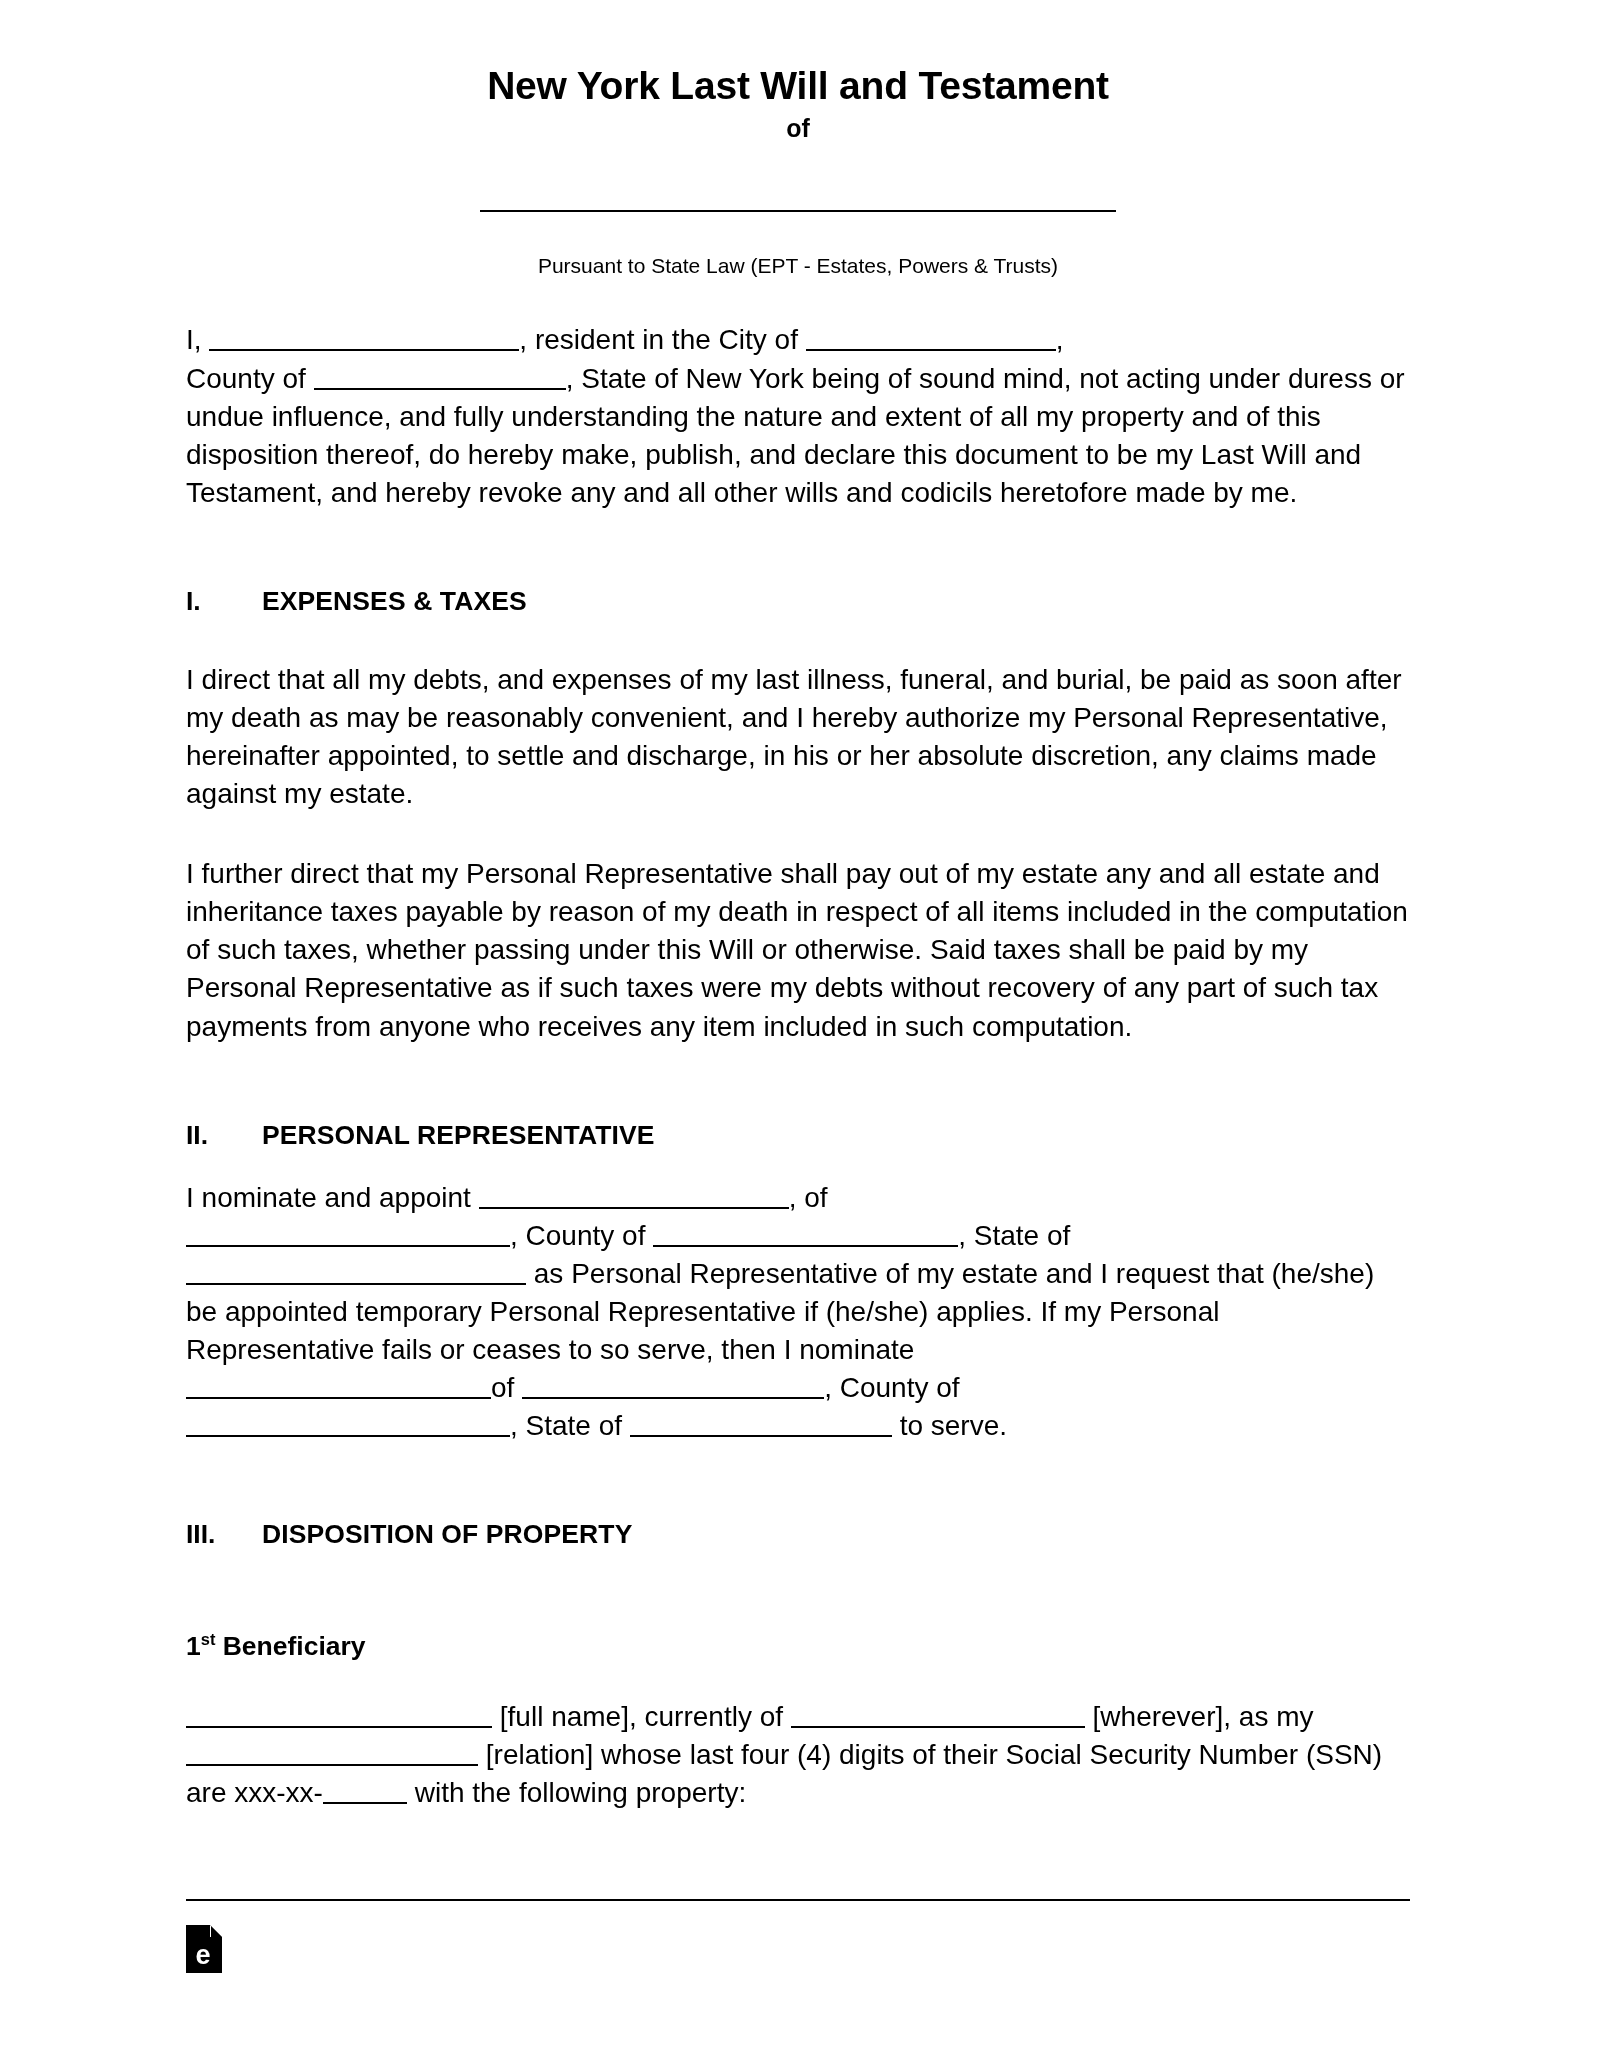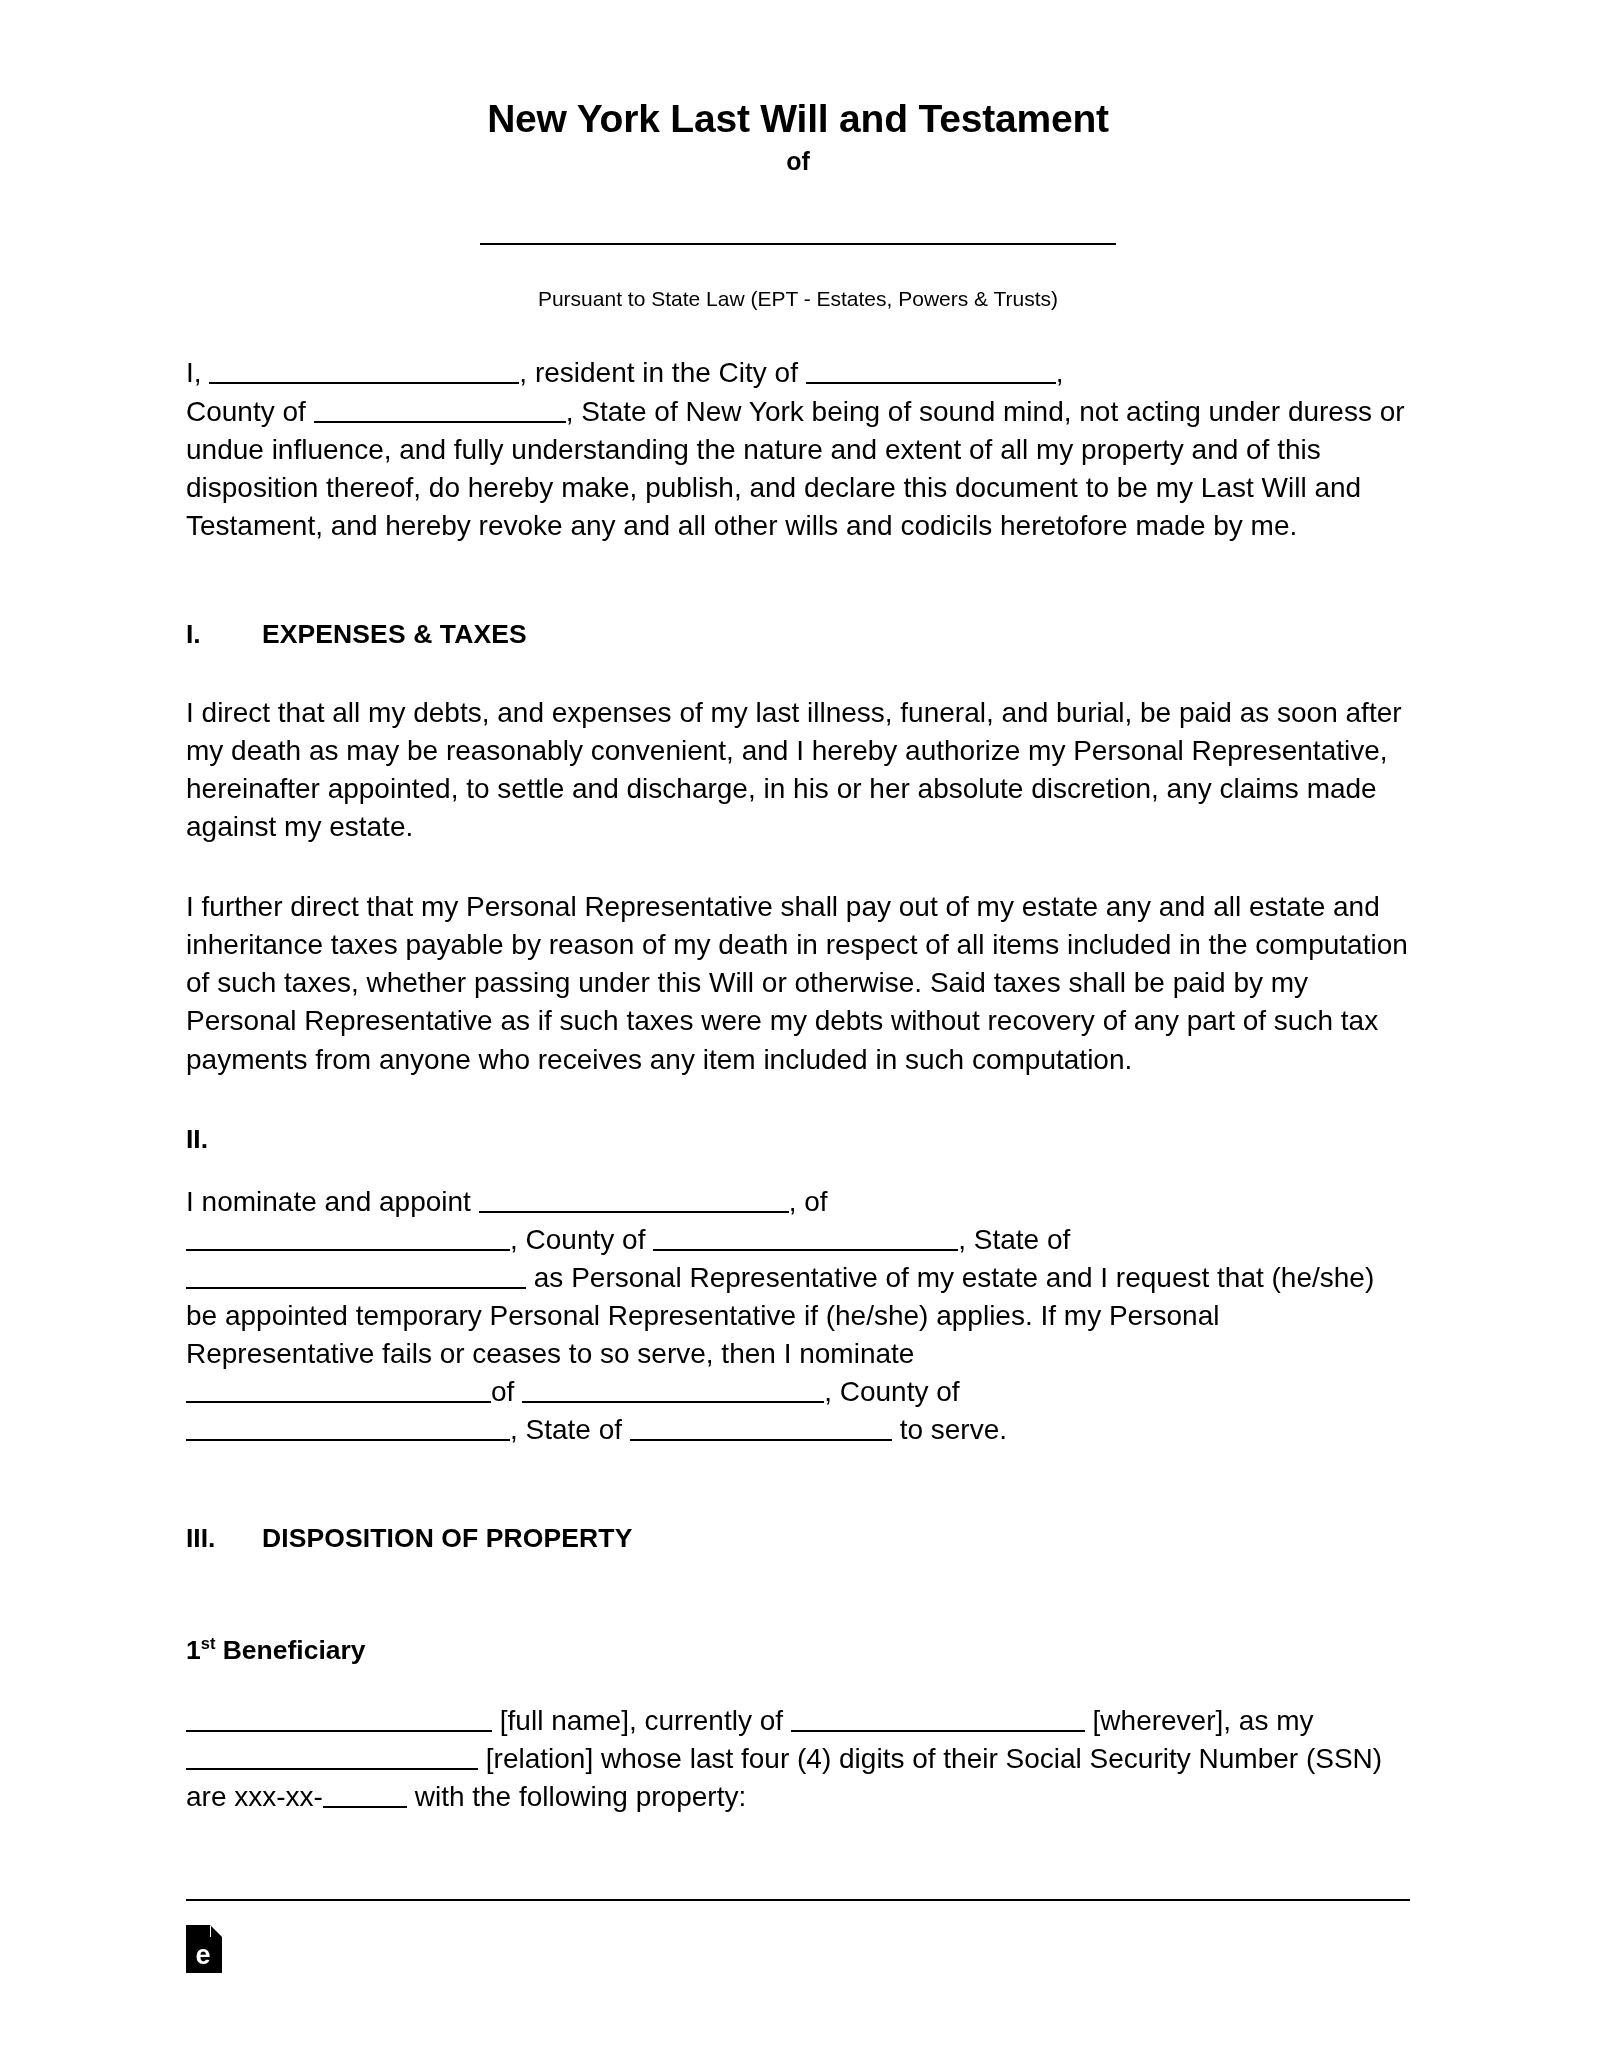--- a/index.html
+++ b/index.html
@@ -23,21 +23,21 @@
   }
   .content {
     position: absolute;
     left: 186px;
     top: 0;
     width: 1224px;
   }
 
   
   .title-block {
-    padding-top: 97px;
+    padding-top: 64px;
     text-align: center;
   }
   .doc-title {
     font-size: 39px;
     font-weight: bold;
     line-height: 1.12;
     letter-spacing: -0.2px;
     margin: 0;
   }
   .doc-title-of {
@@ -173,20 +173,21 @@
     <p class="para">I direct that all my debts, and expenses of my last illness, funeral, and burial, be paid as soon after my death as may be reasonably convenient, and I hereby authorize my Personal Representative, hereinafter appointed, to settle and discharge, in his or her absolute discretion, any claims made against my estate.</p>
 
     <div class="gap-lg"></div>
 
     <p class="para">I further direct that my Personal Representative shall pay out of my estate any and all estate and inheritance taxes payable by reason of my death in respect of all items included in the computation of such taxes, whether passing under this Will or otherwise. Said taxes shall be paid by my Personal Representative as if such taxes were my debts without recovery of any part of such tax payments from anyone who receives any item included in such computation.</p>
 
     <div class="gap-lg"></div>
 
     <div class="section-head">
       <span class="section-num">II.</span>
+      <span class="section-title">PERSONAL REPRESENTATIVE</span>
     </div>
 
     <div class="gap-sm"></div>
 
     <p class="para"><span>I nominate and appoint </span><span class="blank b-pr1"></span><span>, of </span><br><span class="blank b-pr2"></span><span>, County of </span><span class="blank b-pr3"></span><span>, State of </span><br><span class="blank b-pr4"></span><span> as Personal Representative of my estate and I request that (he/she) be appointed temporary Personal Representative if (he/she) applies. If my Personal Representative fails or ceases to so serve, then I nominate </span><br><span class="blank b-pr5"></span><span>of </span><span class="blank b-pr6"></span><span>, County of </span><br><span class="blank b-pr7"></span><span>, State of </span><span class="blank b-pr8"></span><span> to serve.</span></p>
 
     <div class="gap-lg"></div>
 
     <div class="section-head">
       <span class="section-num">III.</span>

